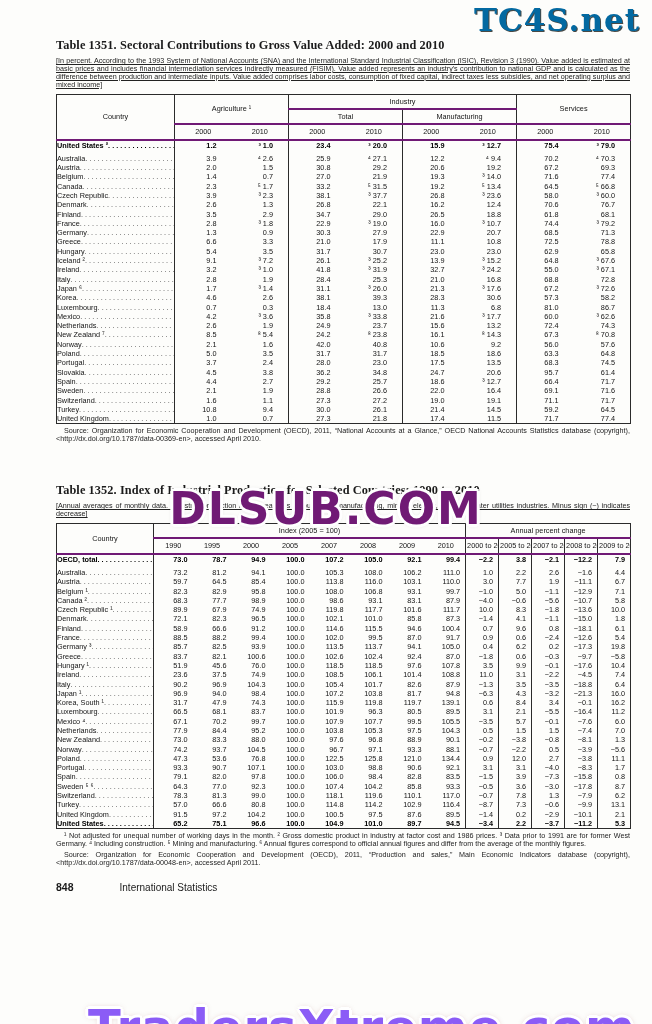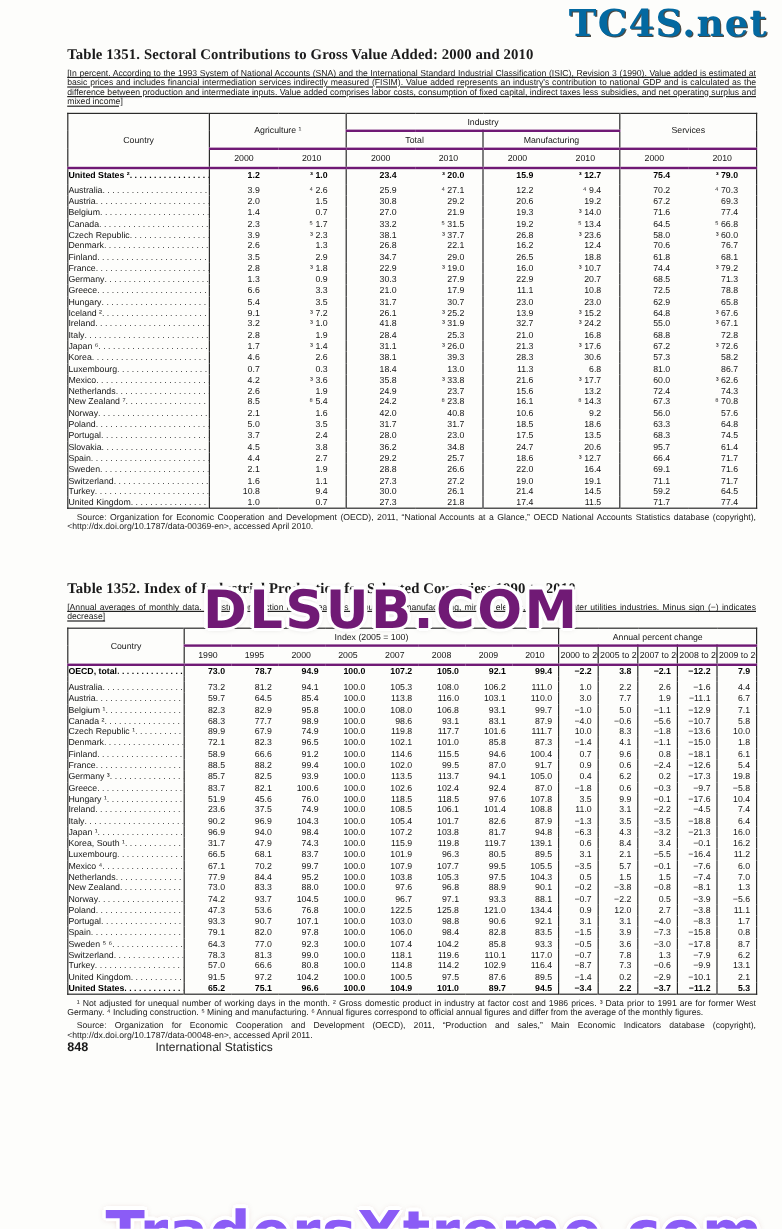--- a/index.html
+++ b/index.html
@@ -41,21 +41,21 @@
   .t1352 td.v { text-align:right; padding-right:5px; }
   tr.b td, tr.b td .lead { font-weight:bold; color:#000; }
   tr.sp td { height:4px; line-height:4px; }
   th.chg { white-space:pre-line; line-height:7.6px; }
   .fn, .src {
     font-size:7.2px; line-height:7.9px; margin:3px 0 0 0;
     text-indent:8px; text-align:justify; color:#222;
   }
   .sec2 { margin-top:40px; }
 
-  .footer-row { display:flex; align-items:baseline; gap:10px; }
+  .footer-row { display:flex; align-items:baseline; margin-top:14px; }
   .pageno { font-size:10.5px; font-weight:bold; }
   .section-label { font-size:10px;padding-left:46px; }
   .caption { text-align:right; font-size:8px; margin-top:10px; color:#222; }
 
   .wm { position:absolute; z-index:6; white-space:nowrap; pointer-events:none; }
   .wm-top {
     top:2px; right:12px;
     font-family:"DejaVu Serif", serif; font-weight:bold;
     font-size:31px; color:#0369a1; letter-spacing:1px;
     text-shadow:1px 1px 0 #4a4a45;

